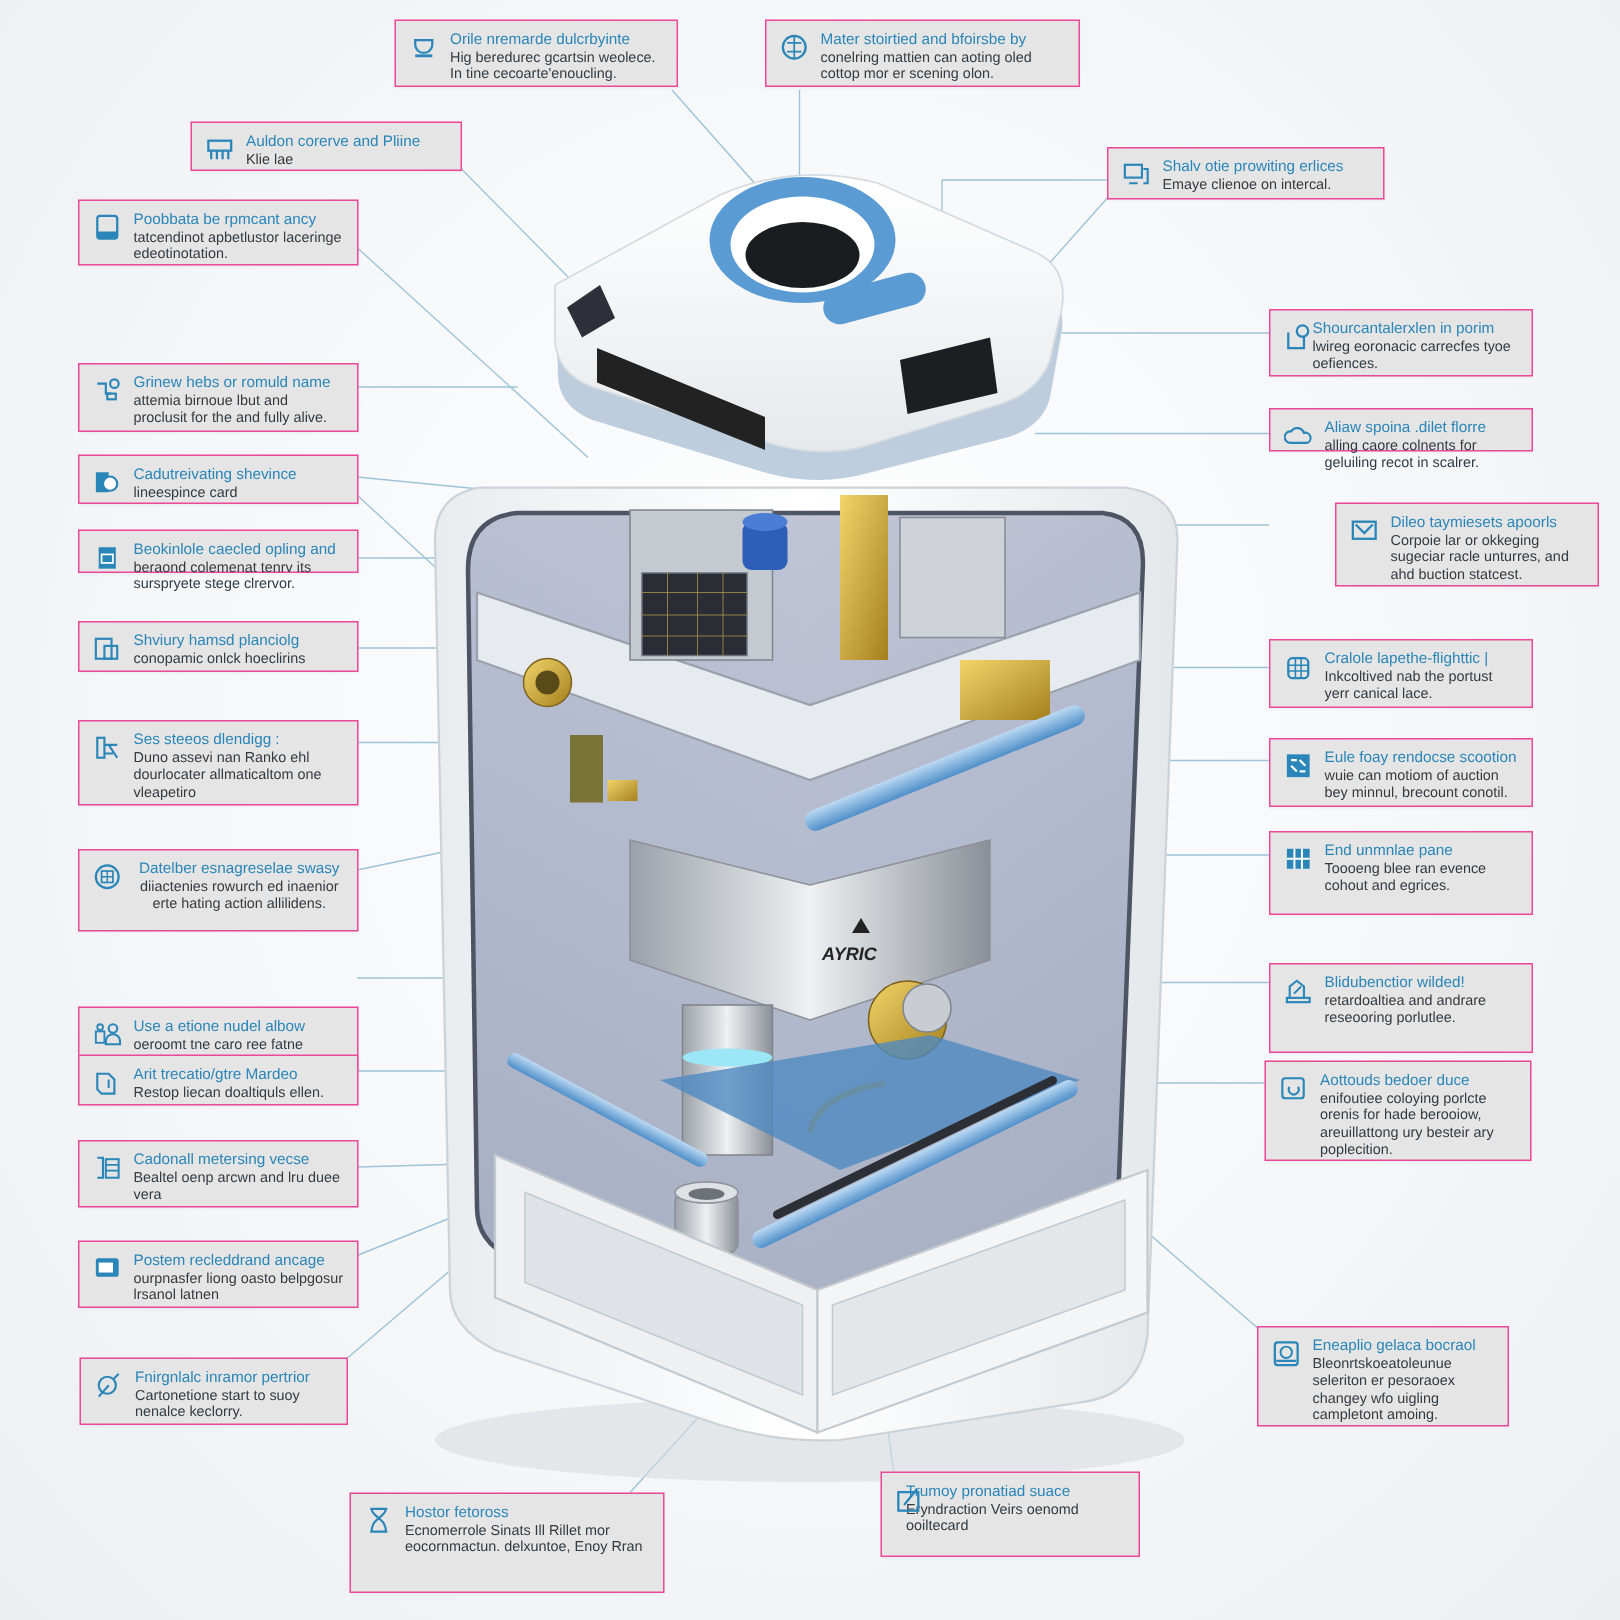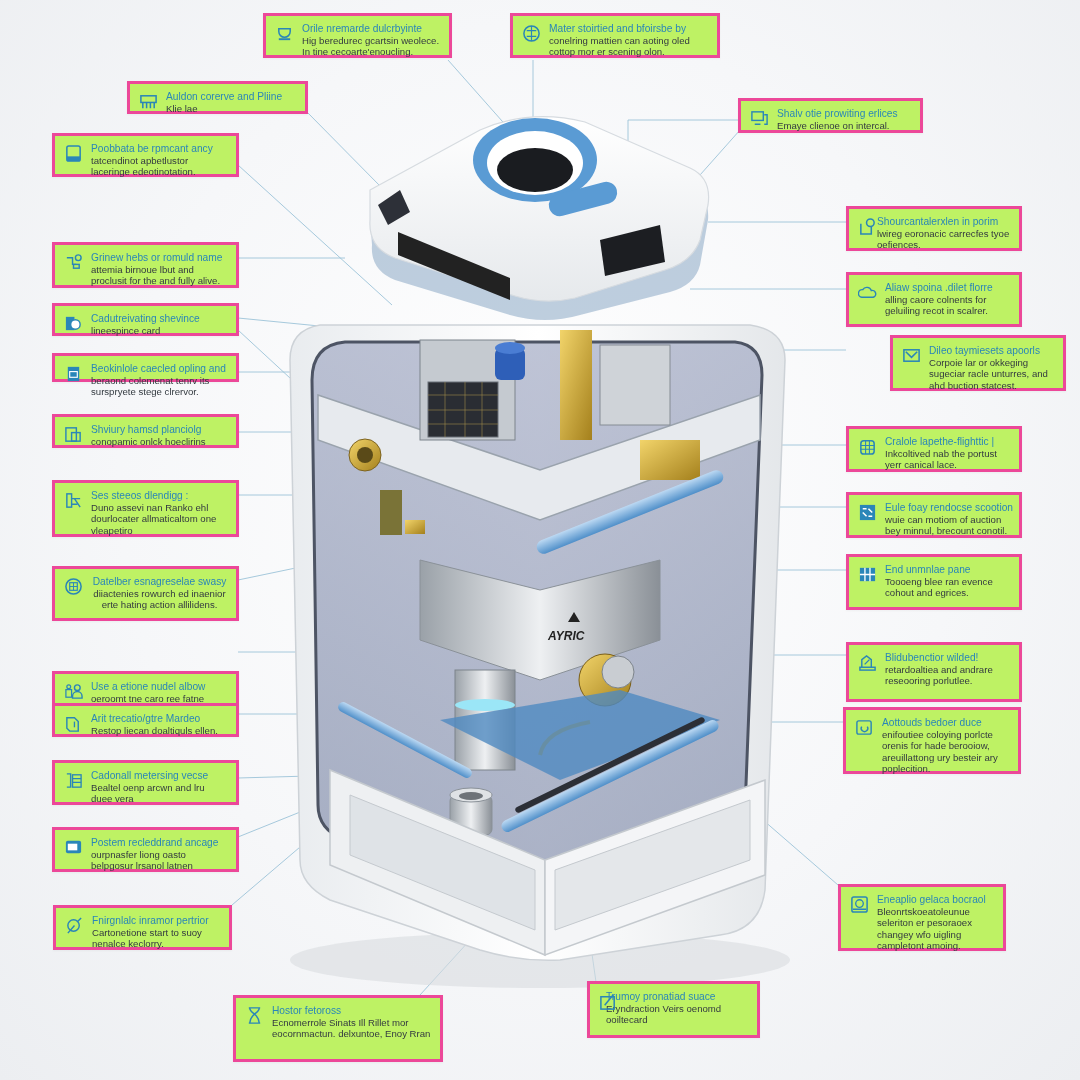--- a/index.html
+++ b/index.html
@@ -2,21 +2,21 @@
 <html><head>
 <meta charset="utf-8">
 <style>
   html, body { margin:0; padding:0; }
   body {
     width:1080px; height:1080px; overflow:hidden; position:relative;
     background: radial-gradient(ellipse at 50% 45%, #ffffff 0%, #f6f7f9 55%, #eceef1 100%);
     font-family: "Liberation Sans", "DejaVu Sans", sans-serif;
   }
   .callout {
-    position:absolute; background:#bef264; border:3px solid #ec4899;
+    position:absolute; background:#e5e5e5; border:1px solid #ec4899;
     box-shadow: 0 1px 2px rgba(0,0,0,0.04);
     padding:7px 8px 6px 36px; box-sizing:border-box;
   }
   .callout .ico {
     position:absolute; left:9px; top:8px; width:19px; height:19px;
   }
   .callout .ico svg { width:19px; height:19px; display:block; }
   .callout .ttl {
     color:#2a86b8; font-size:10.2px; line-height:12px; white-space:nowrap;
   }
@@ -249,21 +249,21 @@
       <svg viewBox="0 0 20 20">
         <path d="M3 5h6v7h4" fill="none" stroke="#2a86b8" stroke-width="1.5"></path>
         <circle cx="15" cy="5" r="3" fill="none" stroke="#2a86b8" stroke-width="1.5"></circle>
         <rect x="10" y="12" width="6" height="4" fill="none" stroke="#2a86b8" stroke-width="1.5"></rect>
       </svg>
     </span>
   <div class="ttl">Grinew hebs or romuld name</div>
   <div class="body">attemia birnoue lbut and proclusit for the and fully alive.</div>
 </div>
 
-<div class="callout" style="left:846px;top:272px;width:176px;height:55px;">
+<div class="callout" style="left:846px;top:272px;width:176px;height:29px;">
   <span class="ico">
       <svg viewBox="0 0 20 20">
         <path d="M4 15a4 4 0 0 1 1-8 5 5 0 0 1 9 1 3.5 3.5 0 0 1 2 7z" fill="none" stroke="#2a86b8" stroke-width="1.5"></path>
       </svg>
     </span>
   <div class="ttl">Aliaw spoina .dilet florre</div>
   <div class="body">alling caore colnents for geluiling recot in scalrer.</div>
 </div>
 
 <div class="callout" style="left:52px;top:303px;width:187px;height:33px;">

